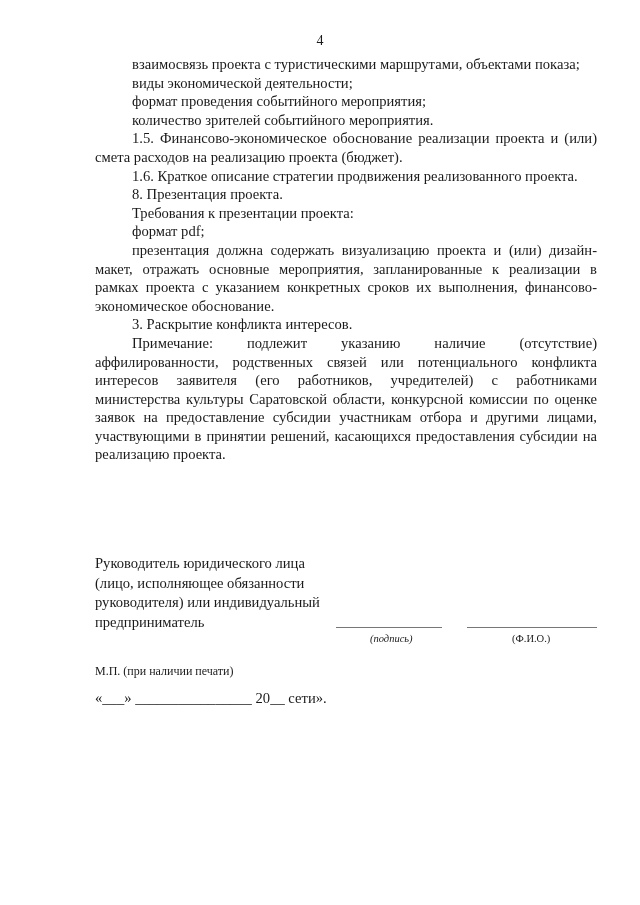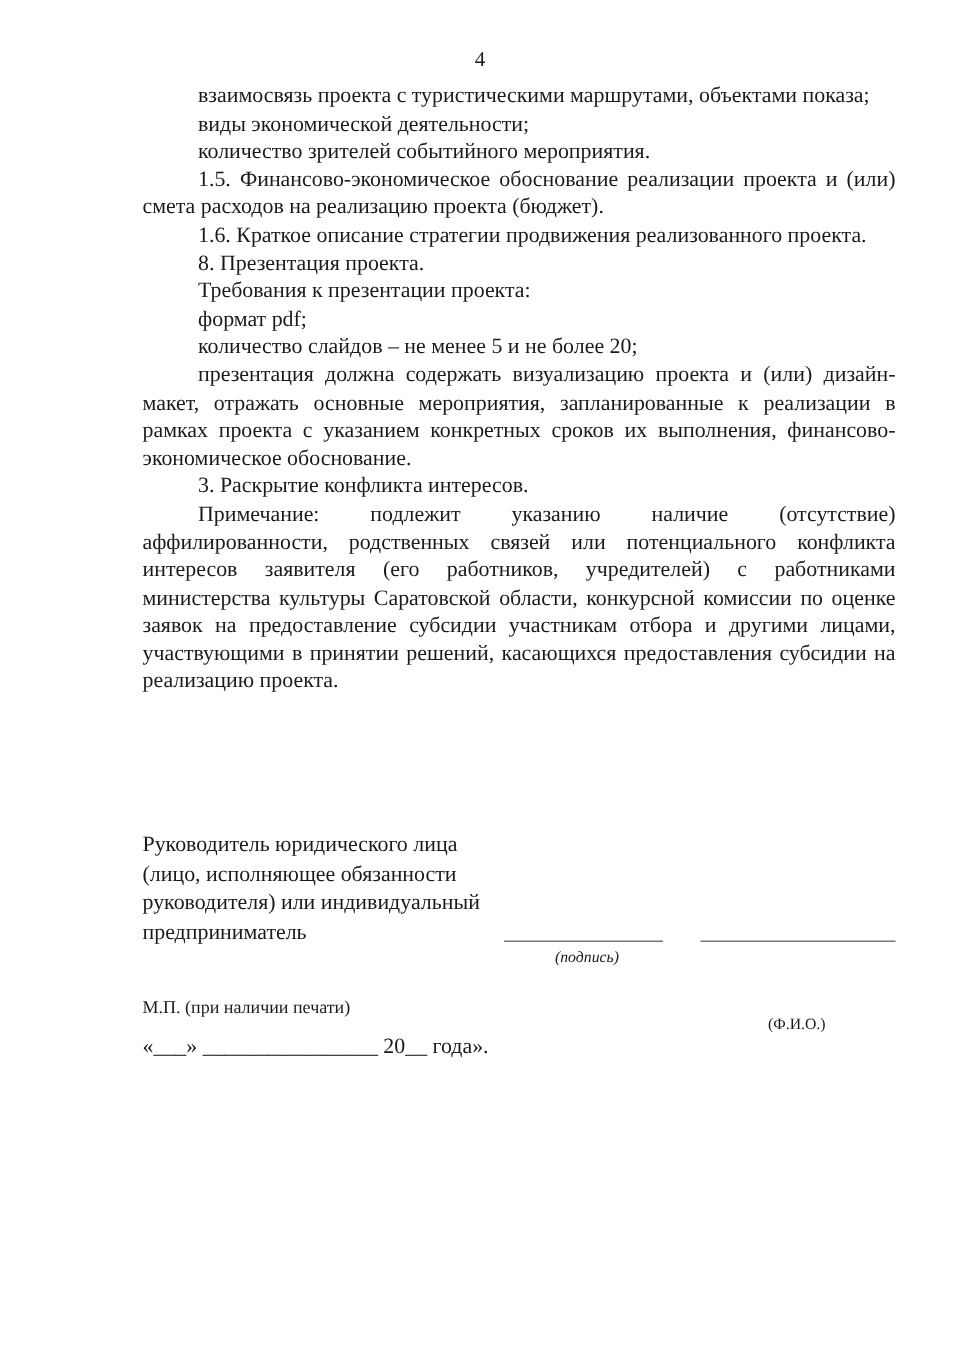--- a/index.html
+++ b/index.html
@@ -7,44 +7,44 @@
          font-family: "Liberation Serif", "DejaVu Serif", serif; color: #1a1a1a; }
   .page-number { position: absolute; top: 33px; left: 0; width: 640px; text-align: center; font-size: 14px; }
   .body-text { position: absolute; top: 55px; left: 95px; width: 502px; font-size: 14.6px; line-height: 18.6px; }
   .para { margin: 0; text-align: justify; text-indent: 37px; }
   .signature-block { position: absolute; top: 554px; left: 95px; width: 240px; font-weight: normal; font-size: 14.6px; line-height: 19.5px; }
   .sig-line { position: absolute; top: 627px; height: 0; border-top: 1.4px solid #777; }
   .sig-line.sign { left: 336px; width: 106px; }
   .sig-line.fio { left: 467px; width: 130px; }
   .sig-caption { position: absolute; top: 633px; font-size: 10.5px; }
   .sig-caption.sign { left: 370px; font-style: italic; }
-  .sig-caption.fio { left: 512px; margin-top: 45px; }
+  .sig-caption.fio { left: 512px; }
   .seal-note { position: absolute; top: 664px; left: 95px; font-size: 12px; }
   .date-line { position: absolute; top: 690px; left: 95px; font-size: 14.6px; white-space: pre; }
 </style>
 </head>
 <body>
 
 <div class="page-number">4</div>
 
 <div class="body-text" id="body-text">
     <p class="para">взаимосвязь проекта с туристическими маршрутами, объектами показа;</p>
     <p class="para">виды экономической деятельности;</p>
+    <p class="para">формат проведения событийного мероприятия;</p>
     <p class="para">количество зрителей событийного мероприятия.</p>
     <p class="para">1.5. Финансово-экономическое обоснование реализации проекта и (или) смета расходов на реализацию проекта (бюджет).</p>
     <p class="para">1.6. Краткое описание стратегии продвижения реализованного проекта.</p>
     <p class="para">8. Презентация проекта.</p>
     <p class="para">Требования к презентации проекта:</p>
     <p class="para">формат pdf;</p>
-    <p class="para">количество слайдов – не менее 5 и не более 20;</p>
     <p class="para">презентация должна содержать визуализацию проекта и (или) дизайн-макет, отражать основные мероприятия, запланированные к реализации в рамках проекта с указанием конкретных сроков их выполнения, финансово-экономическое обоснование.</p>
     <p class="para">3. Раскрытие конфликта интересов.</p>
     <p class="para">Примечание: подлежит указанию наличие (отсутствие) аффилированности, родственных связей или потенциального конфликта интересов заявителя (его работников, учредителей) с работниками министерства культуры Саратовской области, конкурсной комиссии по оценке заявок на предоставление субсидии участникам отбора и другими лицами, участвующими в принятии решений, касающихся предоставления субсидии на реализацию проекта.</p>
   </div>
 
 <div class="signature-block">Руководитель юридического лица (лицо, исполняющее обязанности руководителя) или индивидуальный предприниматель</div>
 <div class="sig-line sign"></div>
 <div class="sig-line fio"></div>
 <div class="sig-caption sign">(подпись)</div>
 <div class="sig-caption fio">(Ф.И.О.)</div>
 
 <div class="seal-note">М.П. (при наличии печати)</div>
-<div class="date-line">«___» ________________ 20__ года».</div>
+<div class="date-line">«___» ________________ 20__ сети».</div>
 
 </body></html>

